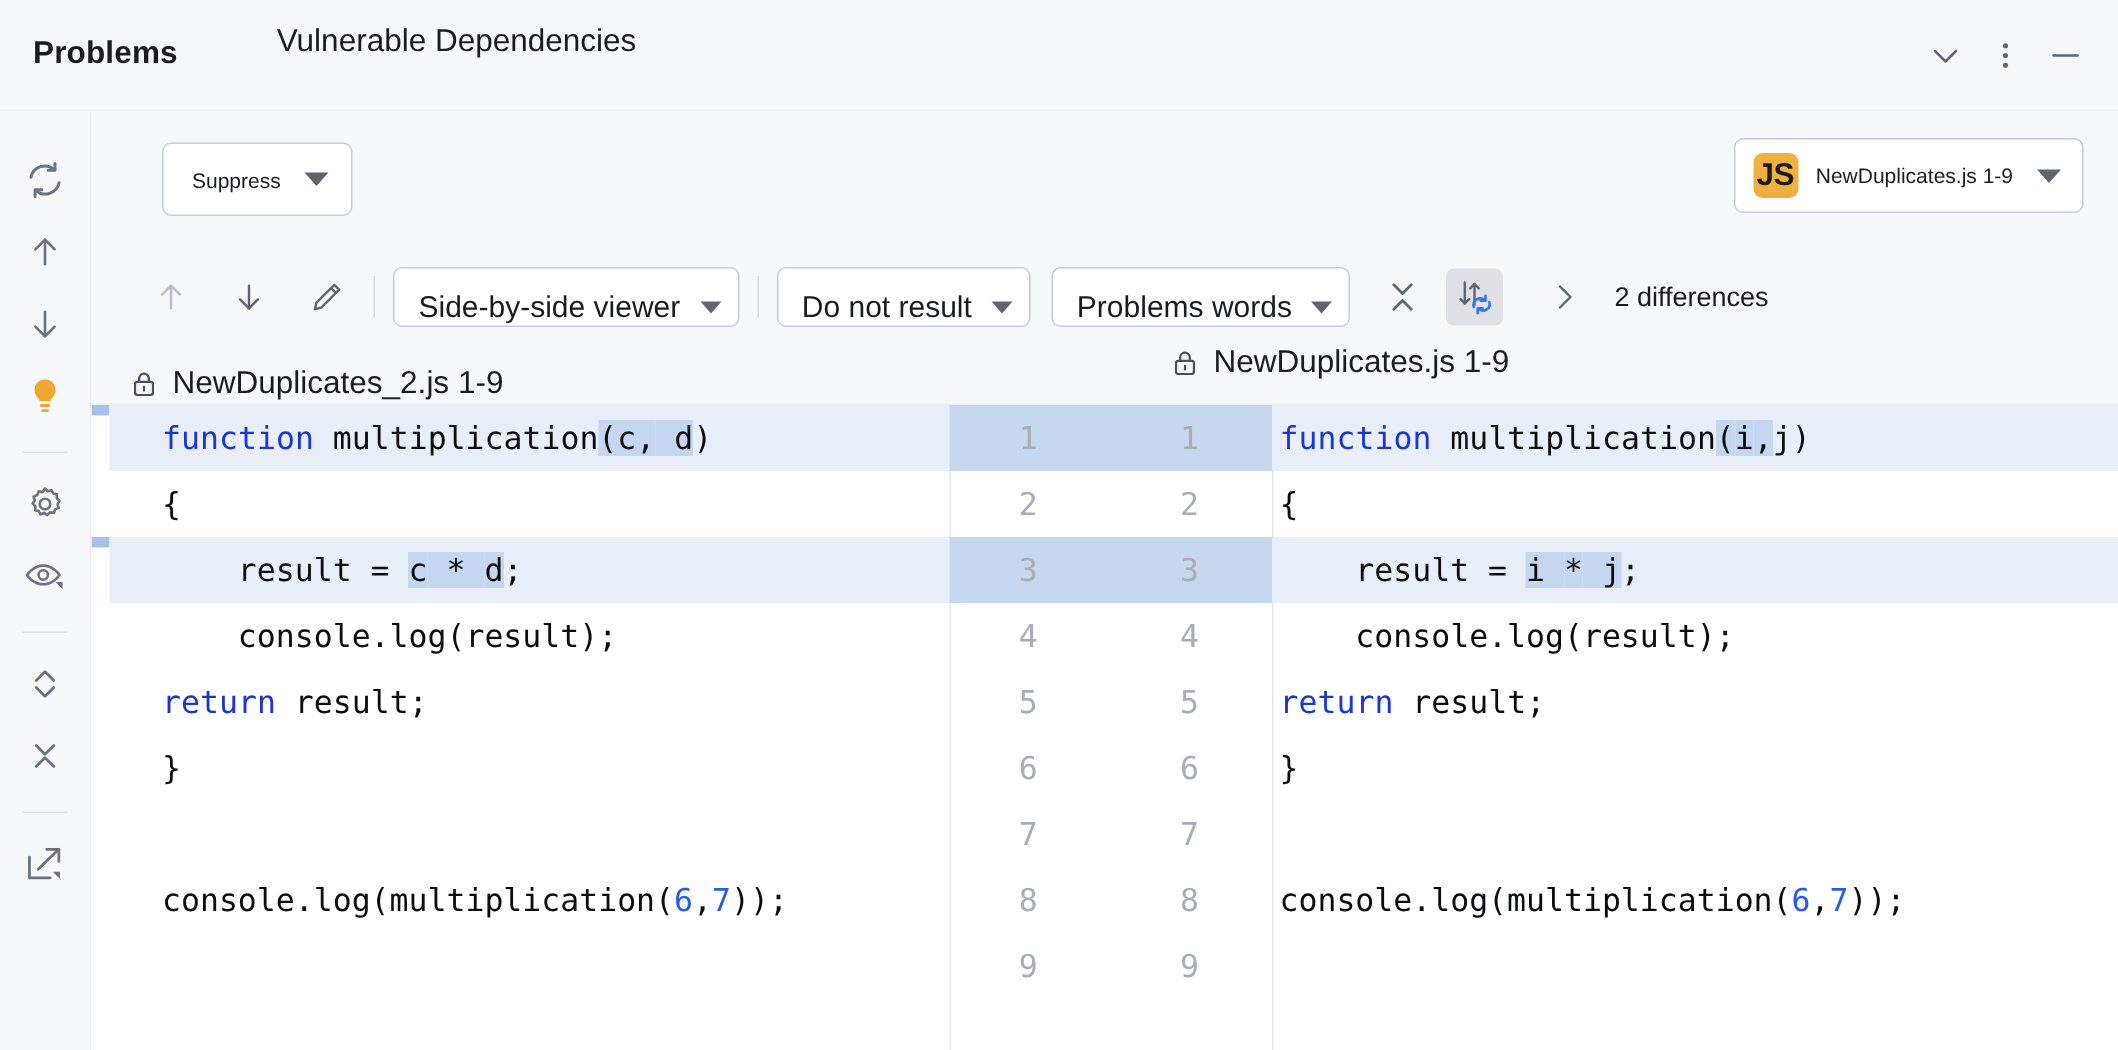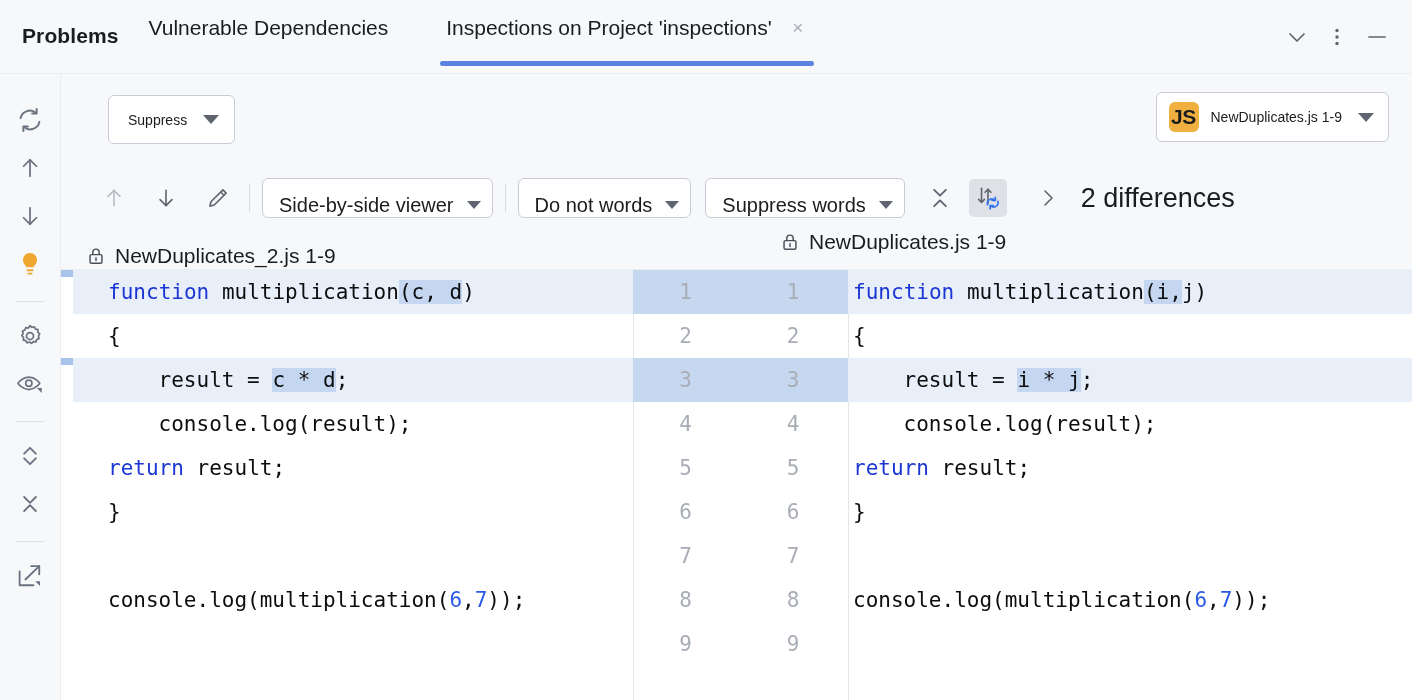--- a/index.html
+++ b/index.html
@@ -15,21 +15,21 @@
   .tabbar {
     position: absolute; left: 0; top: 0; width: 1412px; height: 74px;
     background: #f7f8fa;
     border-bottom: 1px solid #ebecf0;
     display: flex; align-items: flex-start;
   }
   .tabbar-title {
     font-size: 21px; font-weight: bold; color: #1a1c1f;
     margin-left: 22px; margin-top: 24px; letter-spacing: .1px;
   }
-  .tabs { display: flex; align-items: flex-start; margin-left: 24px; height: 74px; }
+  .tabs { display: flex; align-items: flex-start; margin-left: 60px; height: 74px; }
   .tab {
     position: relative; height: 74px; display: flex; align-items: center;
     padding: 0 6px; margin-right: 0; cursor: pointer;
     padding-bottom: 18px;
   }
   .tab-label { font-size: 21px; color: #1a1c1f; white-space: nowrap; }
   .tab.inactive .tab-label { color: #1a1c1f; }
   .tab-underline {
     position: absolute; left: 0; right: 0; bottom: 8px; height: 5px;
     border-radius: 3px; background: #5a82e0;
@@ -113,21 +113,21 @@
     display: inline-flex; align-items: center; height: 40px;
     background: #ffffff; border: 1px solid #c9ccd6; border-radius: 6px;
     padding: 14px 11px 0 16px; cursor: pointer; flex: none;
   }
   .tb-combo .lbl { font-size: 20px; color: #1a1c1f; white-space: nowrap; }
   .tb-combo .caret {
     margin-left: 13px; border-left: 7px solid transparent;
     border-right: 7px solid transparent; border-top: 8px solid #5f6570;
   }
   .diffcount {
-    font-size: 27px; color: #1a1c1f; white-space: nowrap; margin-left: 14px;
+    font-size: 18px; color: #1a1c1f; white-space: nowrap; margin-left: 14px;
   }
 
   
   .paneheaders {
     position: absolute; left: 0; top: 152px; width: 1351px; height: 44px;
     background: #f7f8fa; border-bottom: 1px solid #edeef1;
   }
   .paneheader { position: absolute; display: flex; align-items: center; top: 4px; }
   .paneheader .nm { font-size: 21px; color: #1a1c1f; white-space: nowrap; }
   .lock-icon { margin-right: 8px; display: flex; align-items: center; }
@@ -179,25 +179,20 @@
 
 <div id="root">
 
   <div class="tabbar">
     <div class="tabbar-title">Problems</div>
 
     <div class="tabs">
       <div class="tab inactive">
         <span class="tab-label">Vulnerable Dependencies</span>
       </div>
-      <div class="tab" style="margin-left:46px;">
-        <span class="tab-label">Inspections on Project 'inspections'</span>
-        <span class="tab-close">×</span>
-        <span class="tab-underline"></span>
-      </div>
     </div>
 
     <div class="tabbar-right">
       <div class="winbtn">
         <svg width="24" height="24" viewBox="0 0 24 24" fill="none" stroke="currentColor" stroke-width="1.7" stroke-linecap="round" stroke-linejoin="round">
             <polyline points="5,9 12,16 19,9"></polyline>
           </svg>
       </div>
       <div class="winbtn">
         <svg width="24" height="24" viewBox="0 0 24 24" fill="currentColor">
@@ -322,28 +317,28 @@
       <div class="tb-sep"></div>
 
       <div class="tb-combo">
         <span class="lbl">Side-by-side viewer</span>
         <span class="caret"></span>
       </div>
 
       <div class="tb-sep"></div>
 
       <div class="tb-combo">
-        <span class="lbl">Do not words</span>
+        <span class="lbl">Do not result</span>
         <span class="caret"></span>
       </div>
 
       <div style="width:14px;flex:none;"></div>
 
       <div class="tb-combo">
-        <span class="lbl">Suppress words</span>
+        <span class="lbl">Problems words</span>
         <span class="caret"></span>
       </div>
 
       <div style="width:16px;flex:none;"></div>
 
       <div class="tb-icon">
         <svg width="28" height="28" viewBox="0 0 24 24" fill="none" stroke="currentColor" stroke-width="1.6" stroke-linecap="round" stroke-linejoin="round">
             <polyline points="7,5 12,10 17,5"></polyline>
             <polyline points="7,19 12,14 17,19"></polyline>
           </svg>

